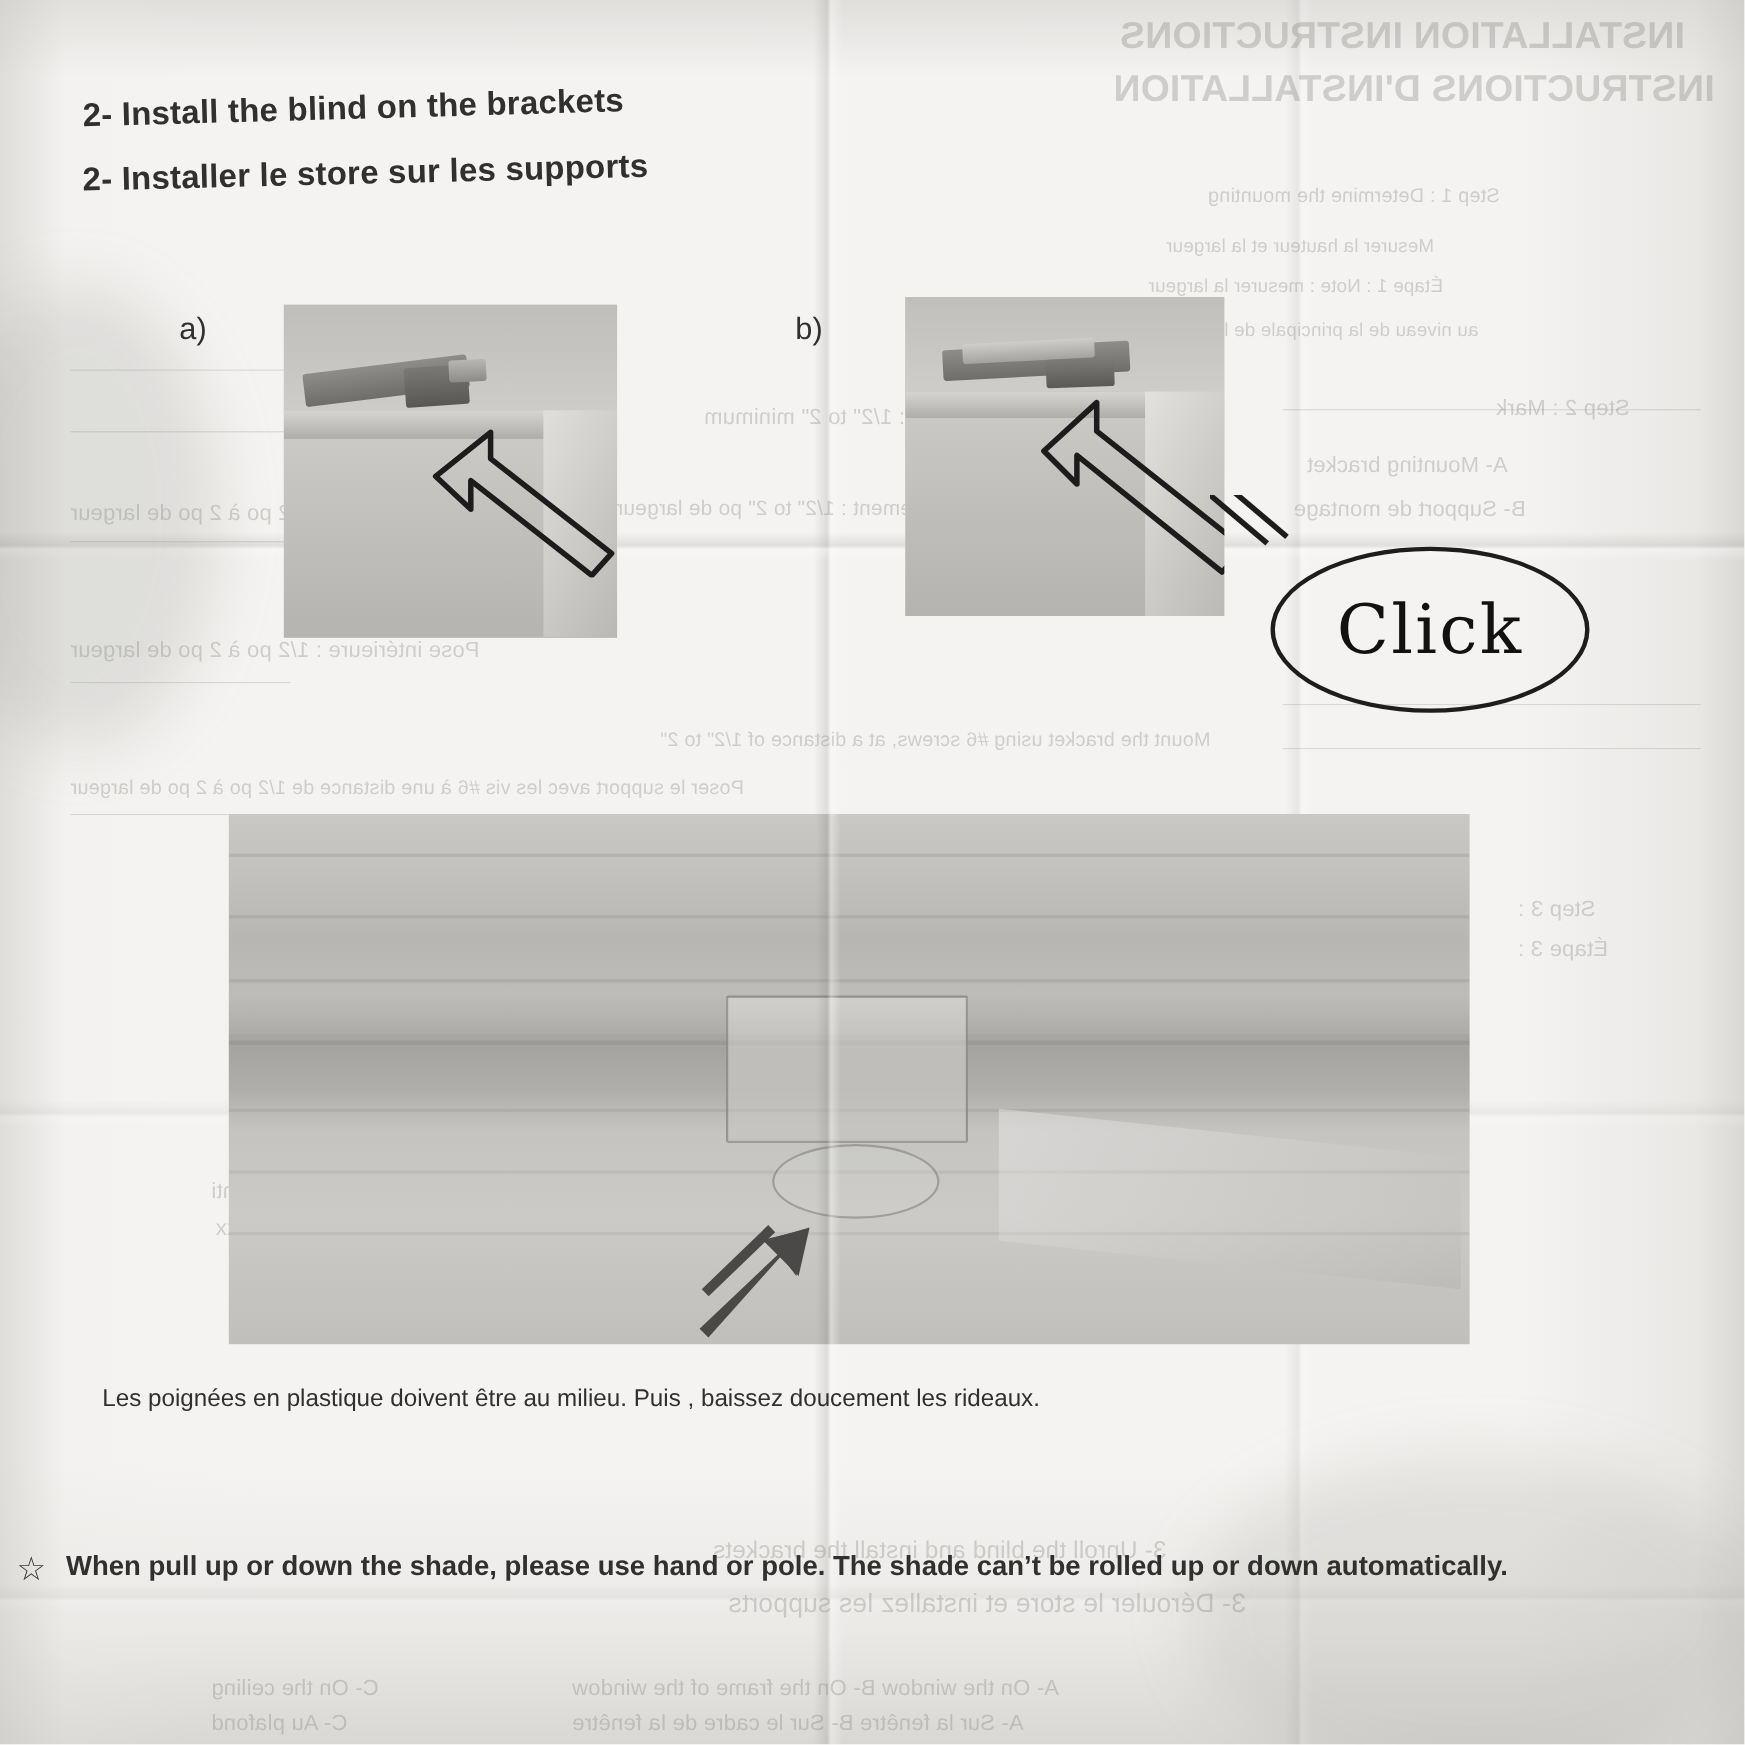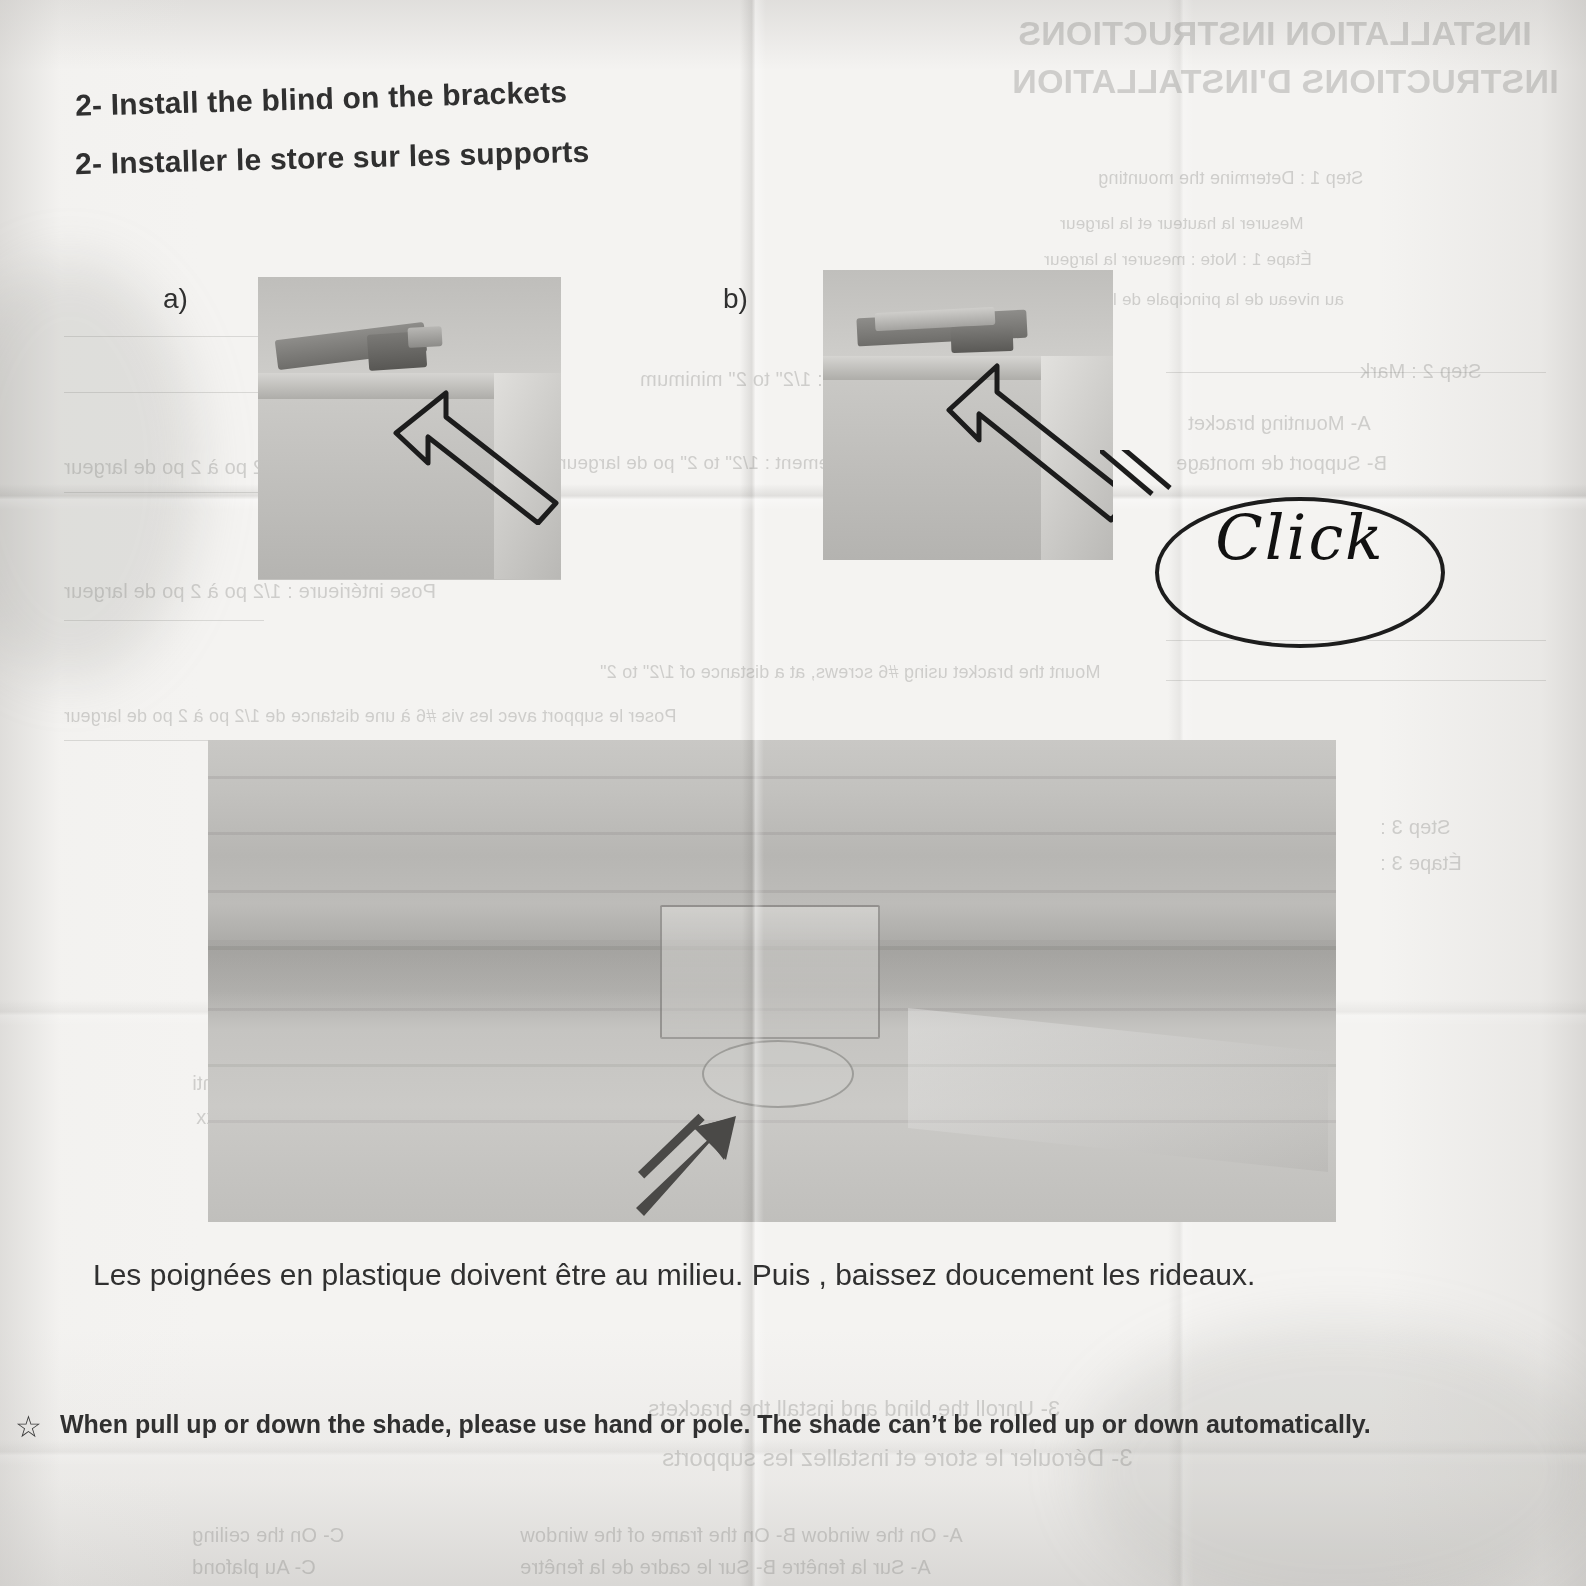--- a/index.html
+++ b/index.html
@@ -78,21 +78,21 @@
     position: absolute;
     white-space: nowrap;
     color: #303030;
   }
   .heading {
     font-size: 30px;
     font-weight: 700;
     letter-spacing: 0.2px;
   }
   .caption-lg {
-    font-size: 30px;
+    font-size: 22px;
     font-weight: 400;
   }
   .note {
     font-size: 25px;
     font-weight: 700;
   }
   .panel-label {
     font-size: 28px;
     font-weight: 400;
   }
@@ -150,23 +150,22 @@
     border: 2px solid rgba(90,89,86,0.40);
     border-radius: 50%;
     background: rgba(210,209,206,0.35);
   }
 
   .click-ellipse {
     position: absolute;
     border: 4px solid #1d1d1d;
     border-radius: 50%;
     display: flex;
-    align-items: flex-start;
+    align-items: center;
     justify-content: center;
-    font-style: italic;
   }
   .click-text {
     font-family: "DejaVu Serif", serif;
     font-size: 62px;
     color: #111;
     letter-spacing: 2px;
   }
   .star {
     position: absolute;
     font-size: 30px;

